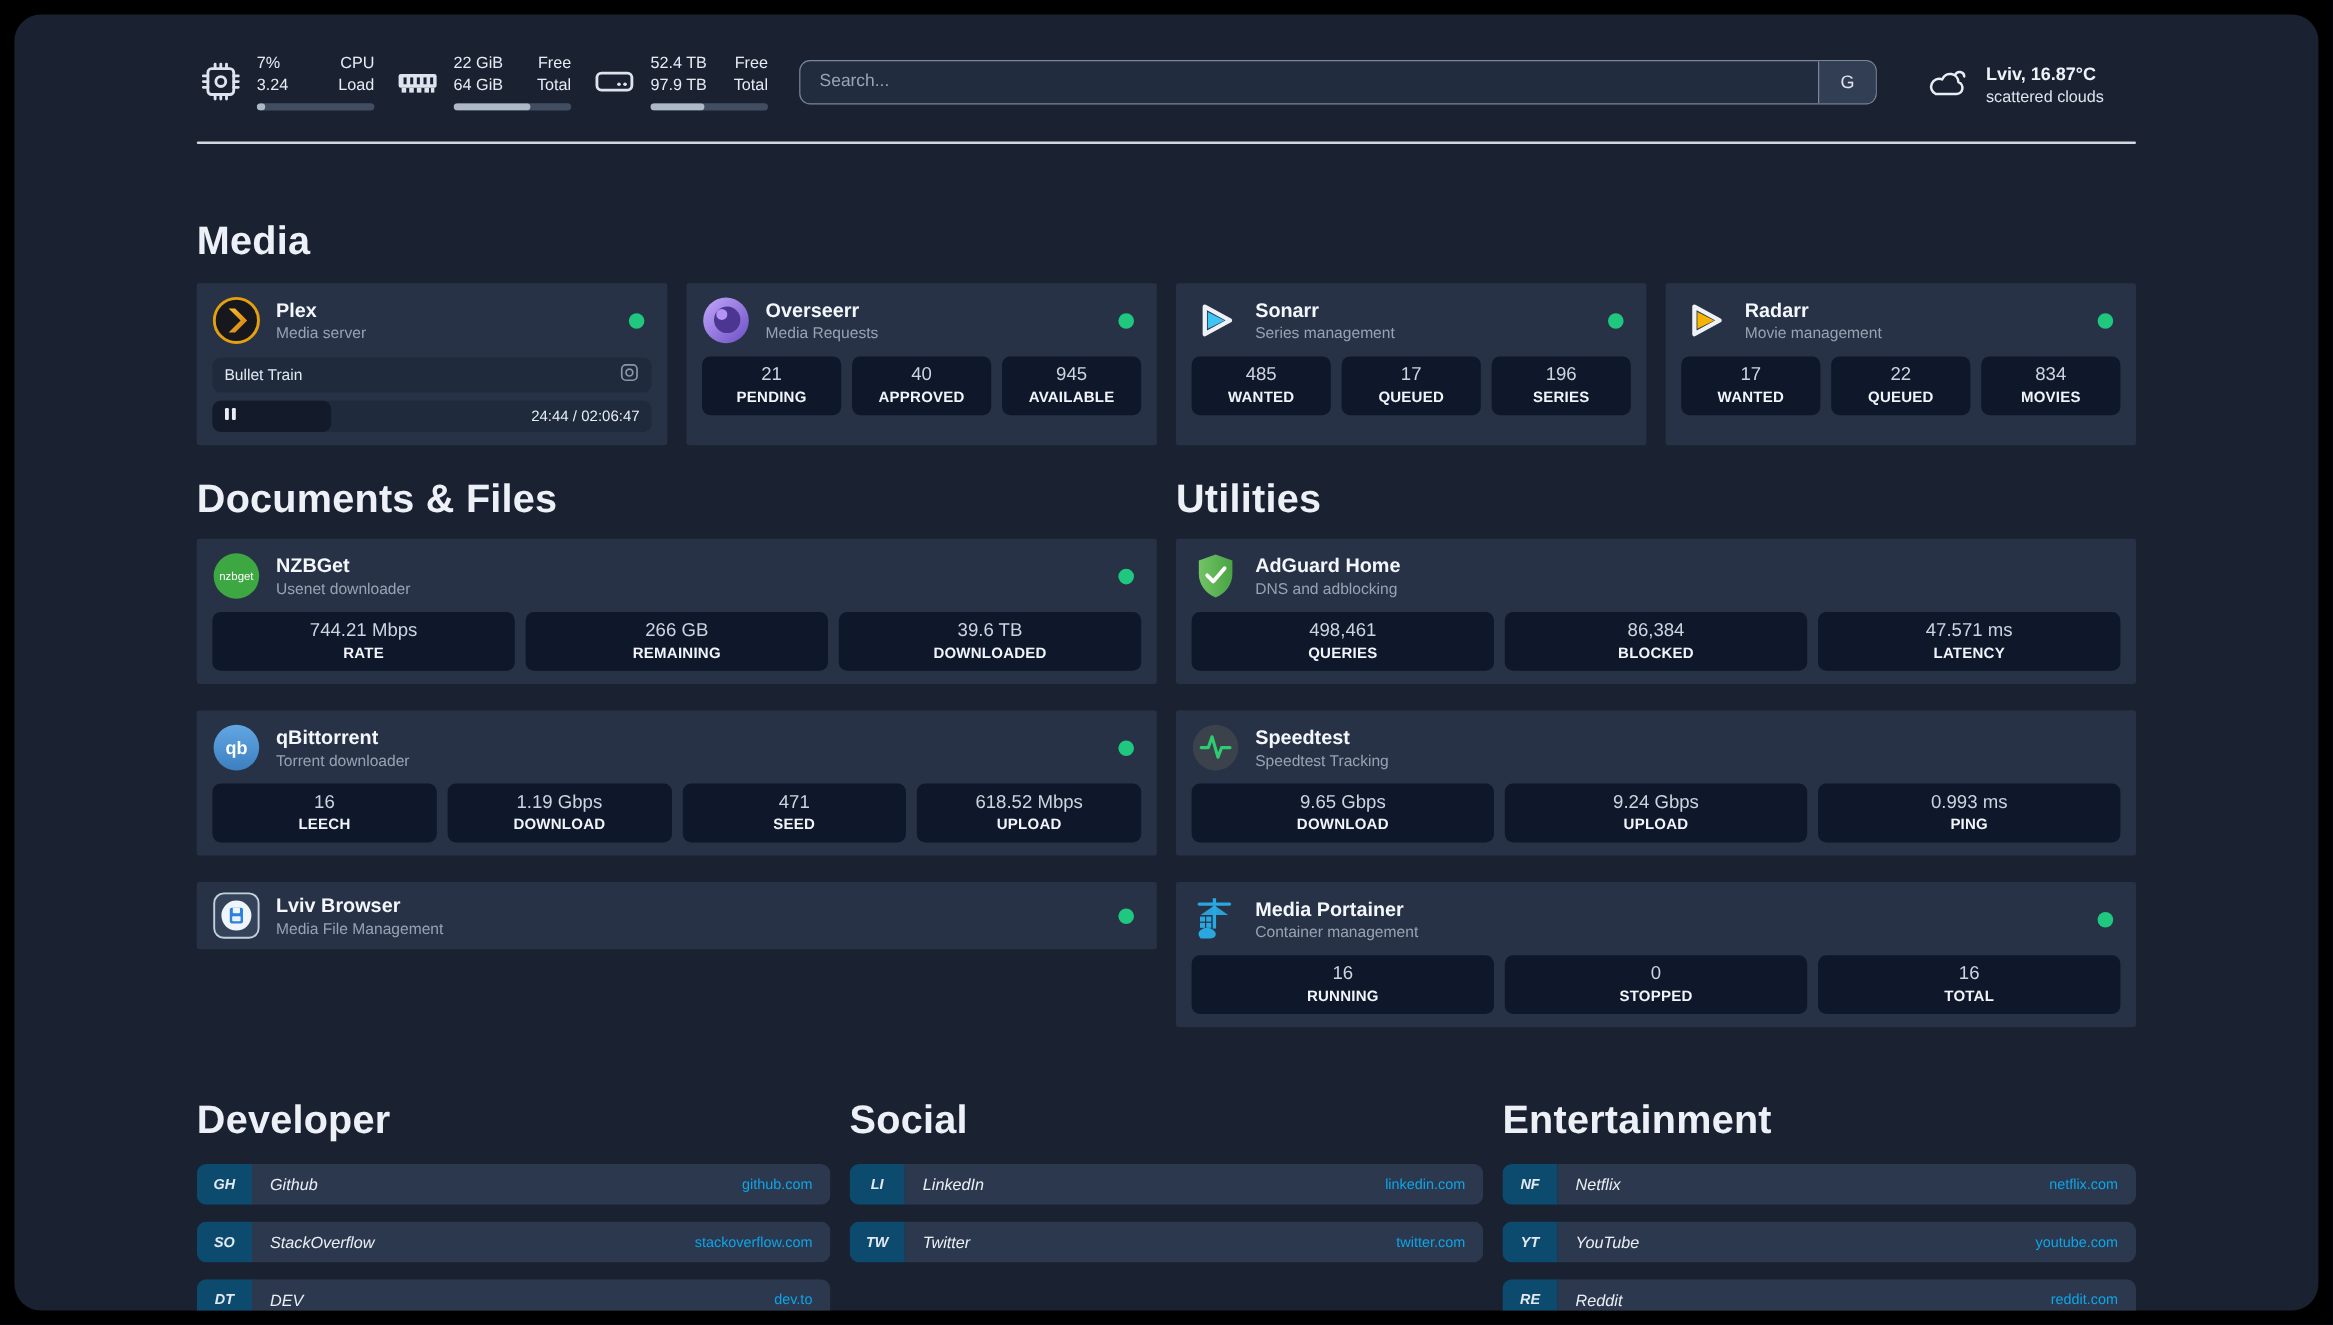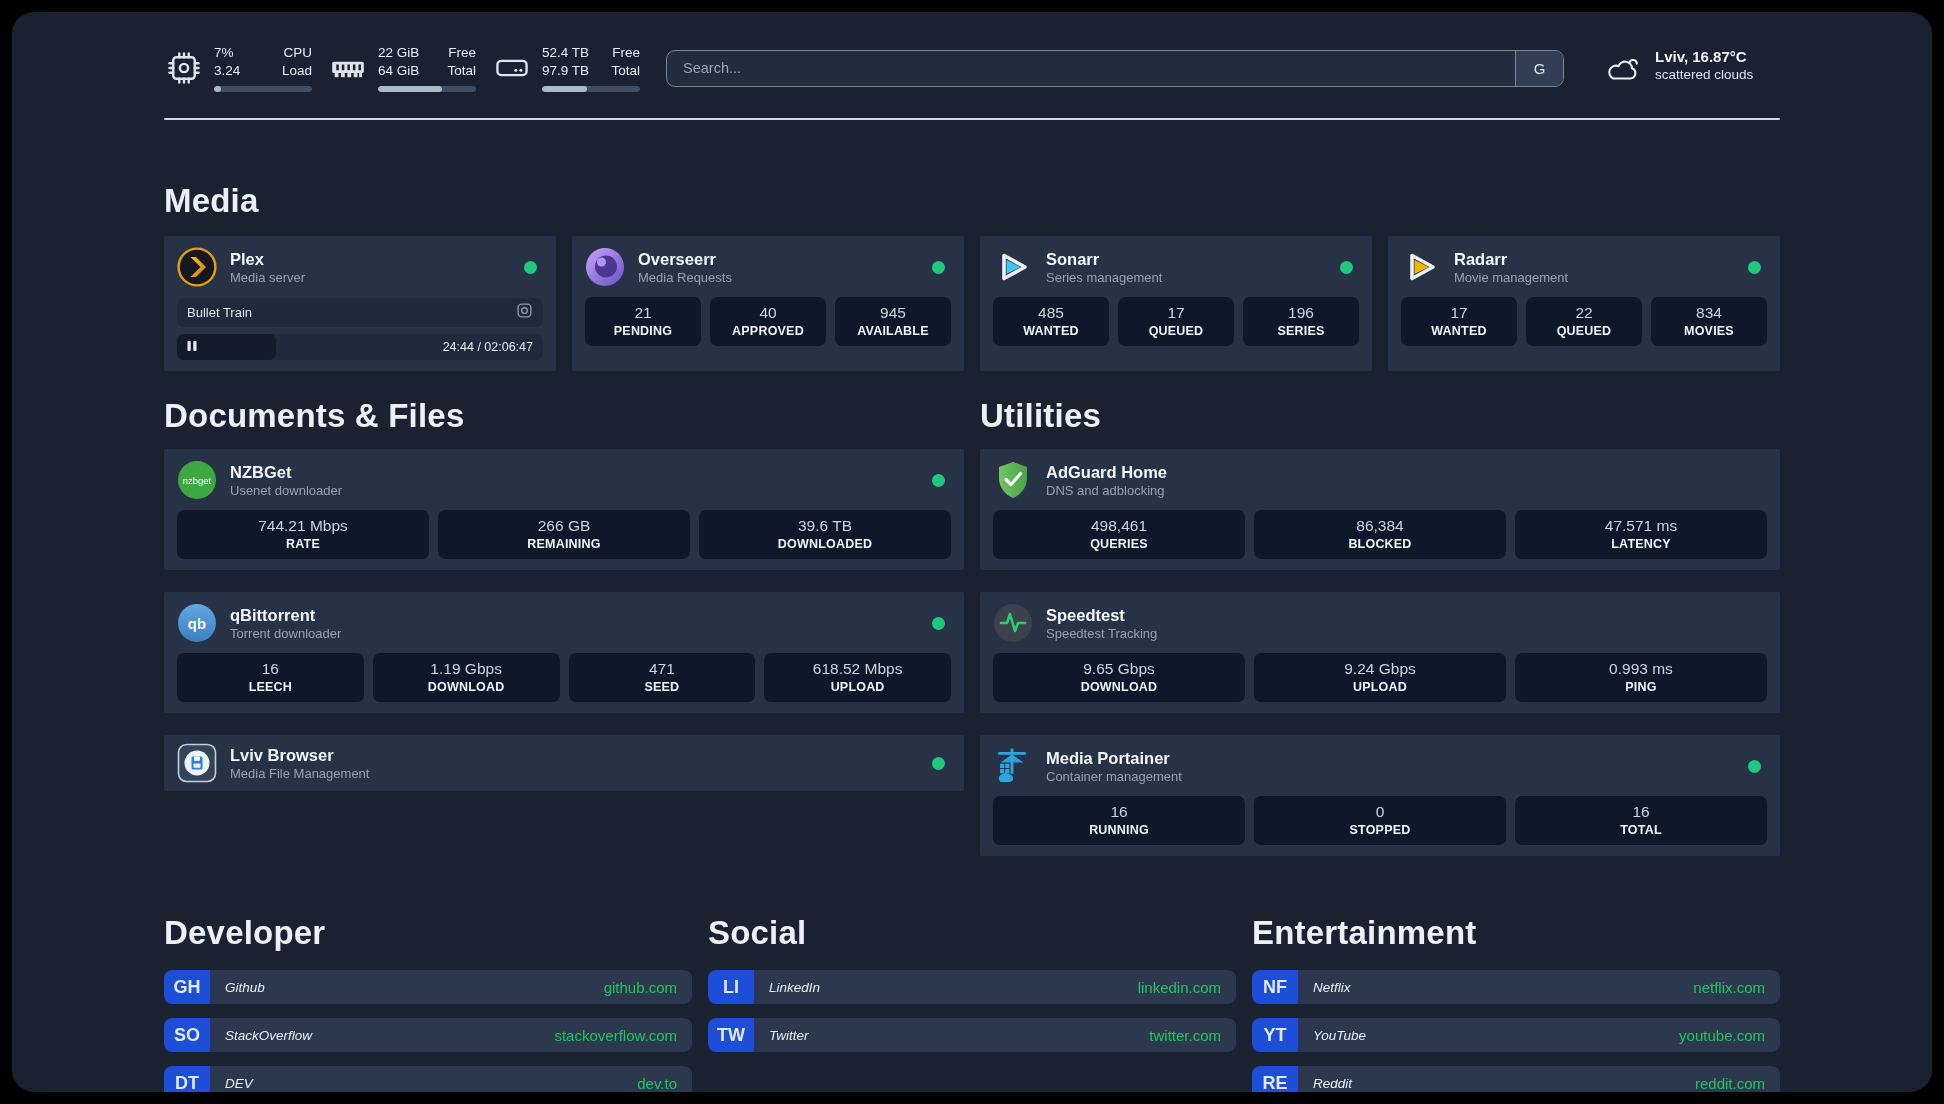--- a/index.html
+++ b/index.html
@@ -25,21 +25,21 @@
   .sys-col { display:flex; flex-direction:column; }
   .sys-col.right { text-align:right; }
   .sys-bar { height:5.5px; background:#414d61; border-radius:3px; margin-top:6px; overflow:hidden; }
   .sys-fill { height:100%; background:#aeb9c7; border-radius:3px; }
 
   .searchbar { flex:1; margin-left:26px; margin-right:38px; height:37px; border:1px solid #7b8698; border-radius:9px; background:#222c3f; display:flex; overflow:hidden; }
   .searchbar input { flex:1; background:transparent; border:none; outline:none; color:#e8eef6; font-size:14.5px; padding:0 16px; font-family:inherit; }
   .searchbar input::placeholder { color:#9aa6b6; }
   .search-engine { width:48px; display:flex; align-items:center; justify-content:center; background:#323e54; color:#dfe6ee; font-size:15px; border-left:1px solid #7b8698; cursor:pointer; }
 
-  .weather { display:flex; align-items:flex-start; gap:13px; min-width:178px; }
+  .weather { display:flex; align-items:flex-end; gap:13px; min-width:178px; }
   .weather-loc { color:#eef3f9; font-size:15px; font-weight:600; }
   .weather-cond { color:#dbe3ed; font-size:13.5px; margin-top:2px; }
 
   .divider { height:2px; background:#dce2ea; border-radius:2px; margin-top:24px; opacity:.95; }
 
   
   .section-title { color:#edf1f7; font-size:33px; font-weight:600; letter-spacing:.2px; margin:0; }
   #media-section { margin-top:62px; }
   .media-grid { display:grid; grid-template-columns:repeat(4,1fr); gap:16px; margin-top:16px; }
 
@@ -65,24 +65,24 @@
 
   .two-col { display:grid; grid-template-columns:1fr 1fr; gap:16px; margin-top:26px; }
   .col-title { margin-bottom:14px; }
   .col-stack { display:flex; flex-direction:column; gap:22px; }
 
   
   .bookmarks { display:grid; grid-template-columns:1fr 1fr 1fr; gap:16px; margin-top:58px; }
   .bm-title { margin-bottom:18px; }
   .bm-list { display:flex; flex-direction:column; gap:14px; }
   .bm-row { display:flex; height:34px; border-radius:8px; overflow:hidden; cursor:pointer; }
-  .bm-abbr { width:46px; background:#1d4ed8; color:#e3e9f1; display:flex; align-items:center; justify-content:center; font-size:18px; font-weight:600; flex:0 0 46px; }
+  .bm-abbr { width:46px; background:#0c4a6e; color:#e3e9f1; display:flex; align-items:center; justify-content:center; font-size:12px; font-weight:600; flex:0 0 46px;font-style:italic; }
   .bm-main { flex:1; background:#2c384e; display:flex; align-items:center; justify-content:space-between; padding:0 15px; }
   .bm-name { color:#eaeff5; font-size:13.5px;font-style:italic; }
-  .bm-domain { color:#22c55e; font-size:15px; }
+  .bm-domain { color:#0ea5e9; font-size:12px; }
 </style>
 </head>
 <body>
 
 <div class="frame">
   <div class="content">
 
     <header class="topbar">
       <div class="sys-stats" id="sys-stats">
           <div class="sys-stat">

